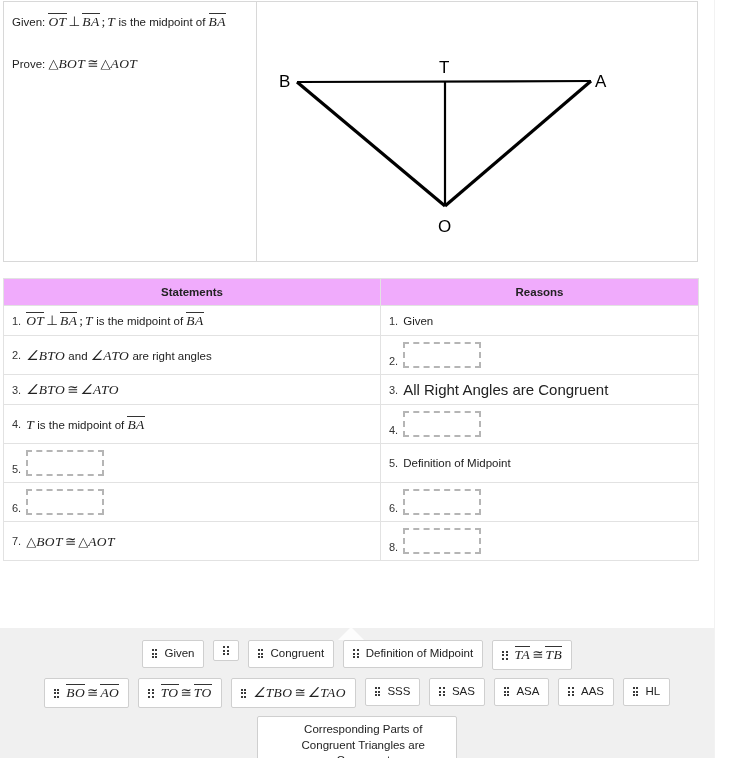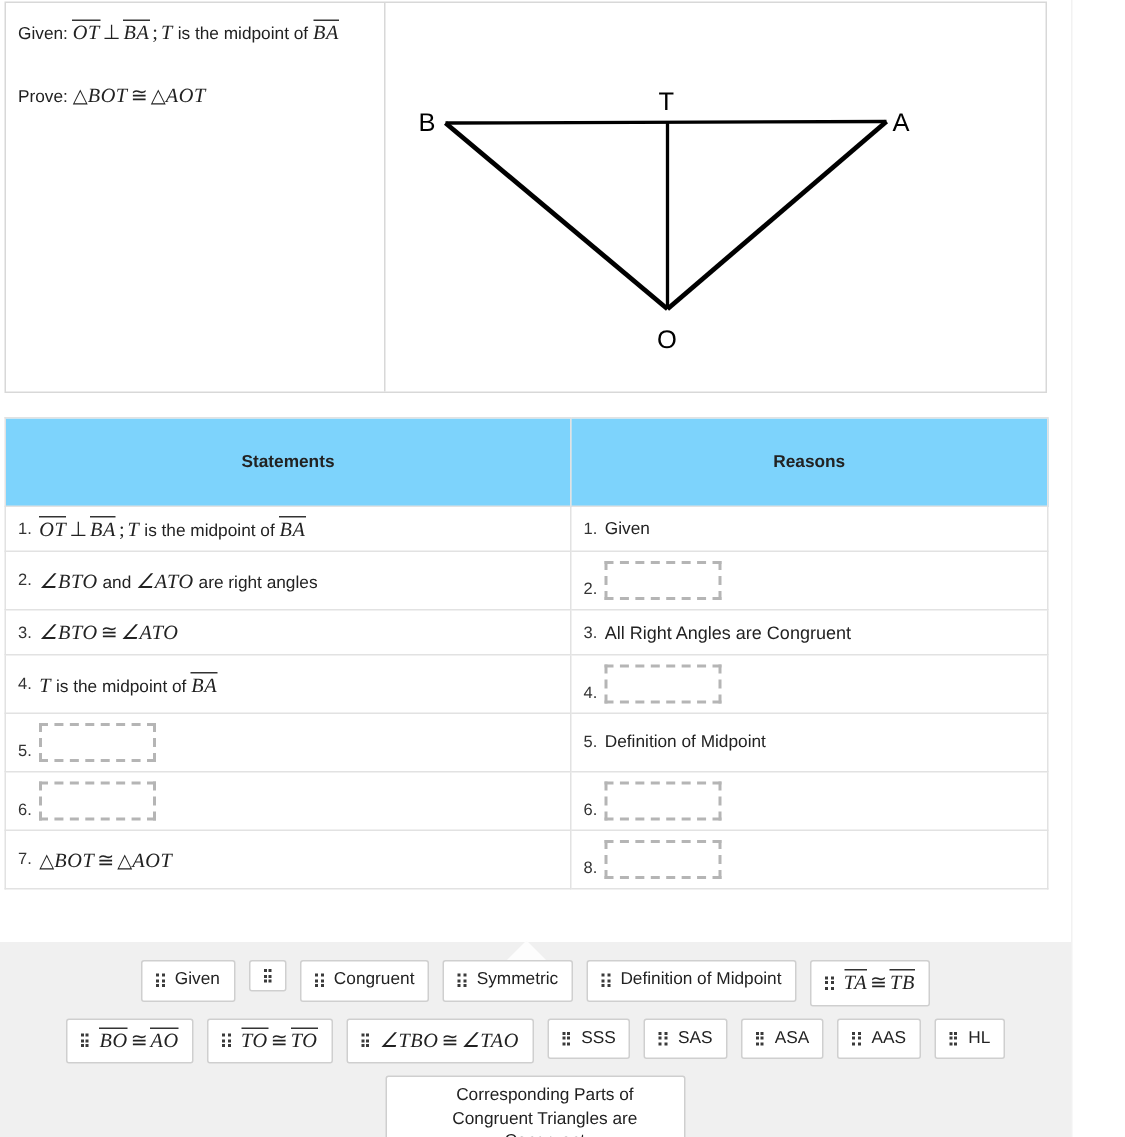--- a/index.html
+++ b/index.html
@@ -40,21 +40,21 @@
   .proof-table {
     position: absolute; left: 3px; top: 278px;
     width: 695px;
     border: 1px solid #d8d8d8;
     border-collapse: collapse;
     background: #fff;
     table-layout: fixed;
   }
   .proof-table th {
     font-size: 11.5px; font-weight: bold; color: #222;
-    padding: 23px 4px; border: 1px solid #e2e2e2; background:#7dd3fc;
+    padding: 7px 4px; border: 1px solid #e2e2e2; background:#f0abfc;
   }
   .proof-table td {
     border: 1px solid #e2e2e2;
     padding: 6px 8px;
     font-size: 11.5px; color: #222;
     vertical-align: middle;
     height: 30px;
   }
   .col-s { width: 377px; }
   .col-r { width: 318px; margin-top: 39px; }
@@ -201,21 +201,21 @@
         <tr>
           <td class="col-s">
             <div class="cell-text">
               <span class="num">3.</span>
               <span><span class="m">∠BTO</span><span class="op">≅</span><span class="m">∠ATO</span></span>
             </div>
           </td>
           <td class="col-r">
             <div class="cell-text">
               <span class="num">3.</span>
-              <span><span style="font-size:12px;">All Right Angles are Congruent</span></span>
+              <span><span style="font-size:15px;">All Right Angles are Congruent</span></span>
             </div>
           </td>
         </tr>
         <tr>
           <td class="col-s">
             <div class="cell-text">
               <span class="num">4.</span>
               <span><span class="m">T</span><span style="font-size:11.5px;">&nbsp;is the midpoint of&nbsp;</span><span class="ov">BA</span></span>
             </div>
           </td>
@@ -311,31 +311,20 @@
           </div>
           <div class="tile">
             <span class="handle">
               <i></i>
               <i></i>
               <i></i>
               <i></i>
               <i></i>
               <i></i>
             </span>
-            <span class="tile-label">Symmetric</span>
-          </div>
-          <div class="tile">
-            <span class="handle">
-              <i></i>
-              <i></i>
-              <i></i>
-              <i></i>
-              <i></i>
-              <i></i>
-            </span>
             <span class="tile-label">Definition of Midpoint</span>
           </div>
           <div class="tile">
             <span class="handle">
               <i></i>
               <i></i>
               <i></i>
               <i></i>
               <i></i>
               <i></i>

